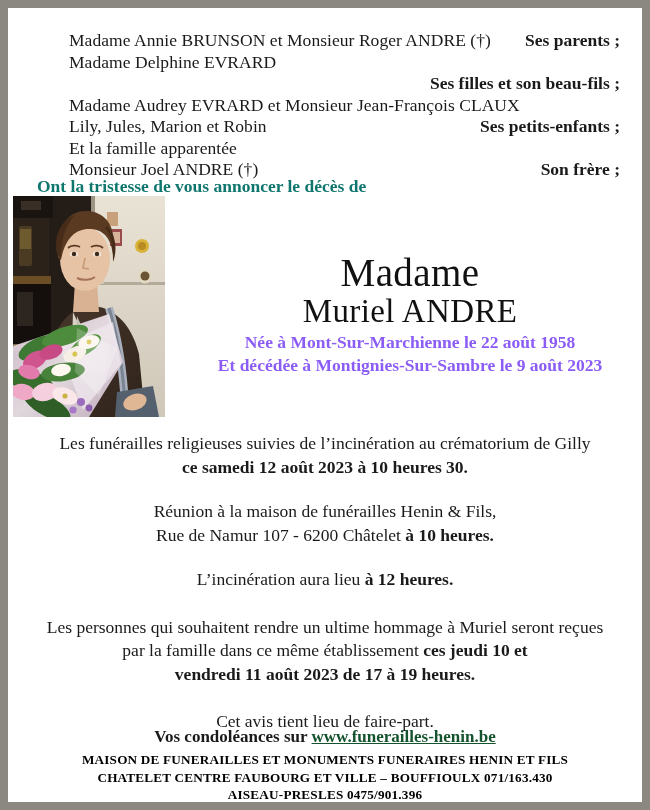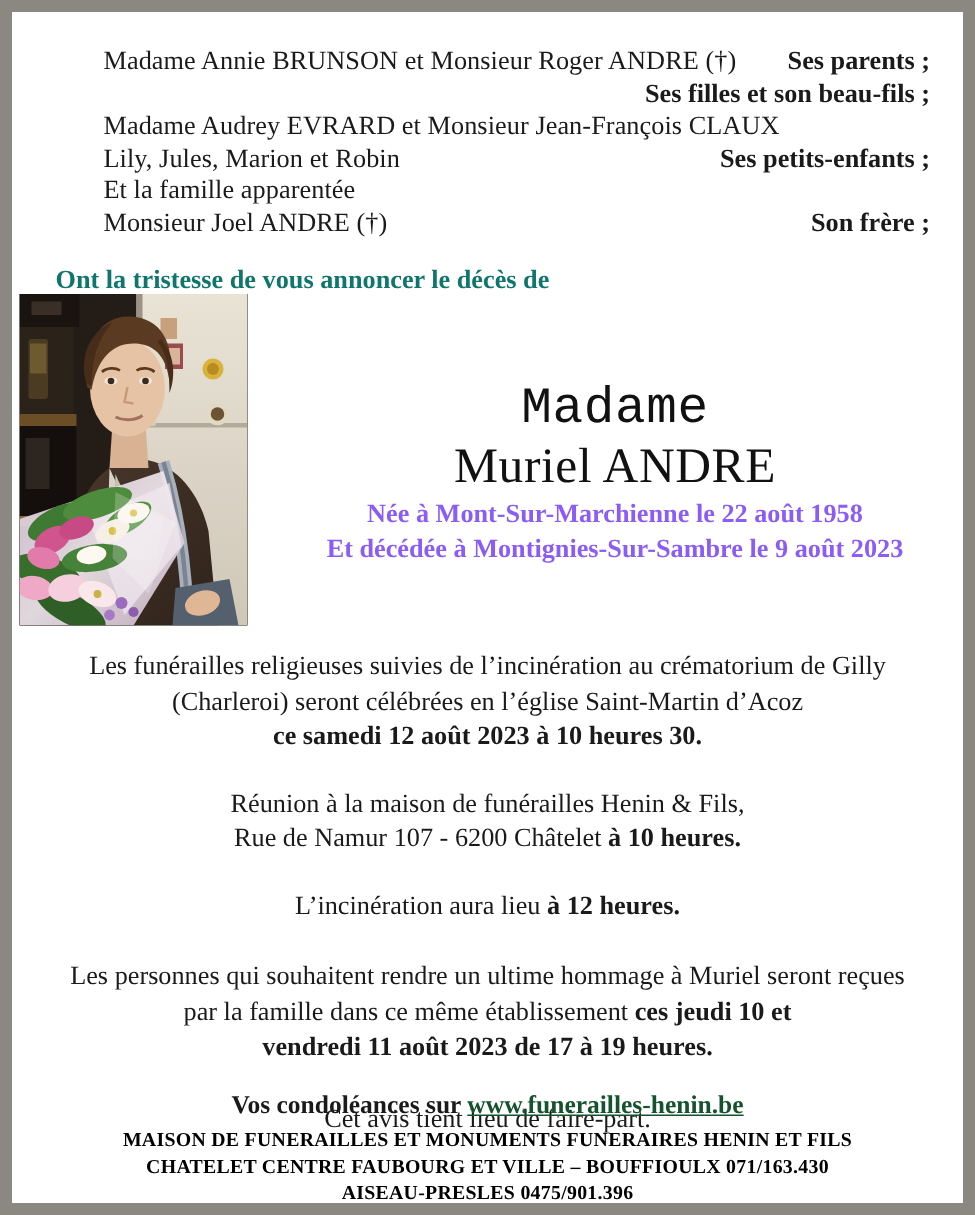--- a/index.html
+++ b/index.html
@@ -77,26 +77,25 @@
   .photo svg { display: block; }
   
   .name-block {
     position: absolute;
     left: 170px;
     top: 246px;
     width: 464px;
     text-align: center;
   }
   .name-madame {
-    font-size: 34px;
+    font-size: 39px;
     font-weight: normal;
     color: #111;
     line-height: 38px;
     letter-spacing: 0.4px;
-    font-family: Liberation Mono, monospace;
   }
   .name-full {
     font-size: 33px;
     font-weight: normal;
     color: #111;
     line-height: 39px;
     letter-spacing: 0.4px;
   }
   .name-born,
   .name-died {
@@ -158,20 +157,24 @@
 
 <div class="page">
 
   <div class="family-block">
 
     <div class="fam-row">
       <span class="fam-left">Madame Annie BRUNSON et Monsieur Roger ANDRE (†)</span>
       <span class="fam-right">Ses parents ;</span>
     </div>
 
+    <div class="fam-row">
+      <span class="fam-left">Madame Delphine EVRARD</span>
+      <span class="fam-right"></span>
+    </div>
 
     <div class="fam-row solo-right">
       <span class="fam-left"></span>
       <span class="fam-right">Ses filles et son beau-fils ;</span>
     </div>
 
     <div class="fam-row">
       <span class="fam-left">Madame Audrey EVRARD et Monsieur Jean-François CLAUX</span>
       <span class="fam-right"></span>
     </div>
@@ -304,21 +307,20 @@
   <div class="name-block">
     <div class="name-madame">Madame</div>
     <div class="name-full">Muriel ANDRE</div>
     <div class="name-born">Née à Mont-Sur-Marchienne le 22 août 1958</div>
     <div class="name-died">Et décédée à Montignies-Sur-Sambre le 9 août 2023</div>
   </div>
 
   <div class="body-block">
 
     <div class="para">Les funérailles religieuses suivies de l’incinération au crématorium de Gilly</div>
-    <div class="para">(Charleroi) seront célébrées en l’église Saint-Martin d’Acoz</div>
     <div class="para bold">ce samedi 12 août 2023 à 10 heures 30.</div>
 
     <div class="spacer-md"></div>
 
     <div class="para">Réunion à la maison de funérailles Henin &amp; Fils,</div>
     <div class="para"><span>Rue de Namur 107 - 6200 Châtelet </span><b>à 10 heures.</b></div>
 
     <div class="spacer-md"></div>
 
     <div class="para"><span>L’incinération aura lieu </span><b>à 12 heures.</b></div>

